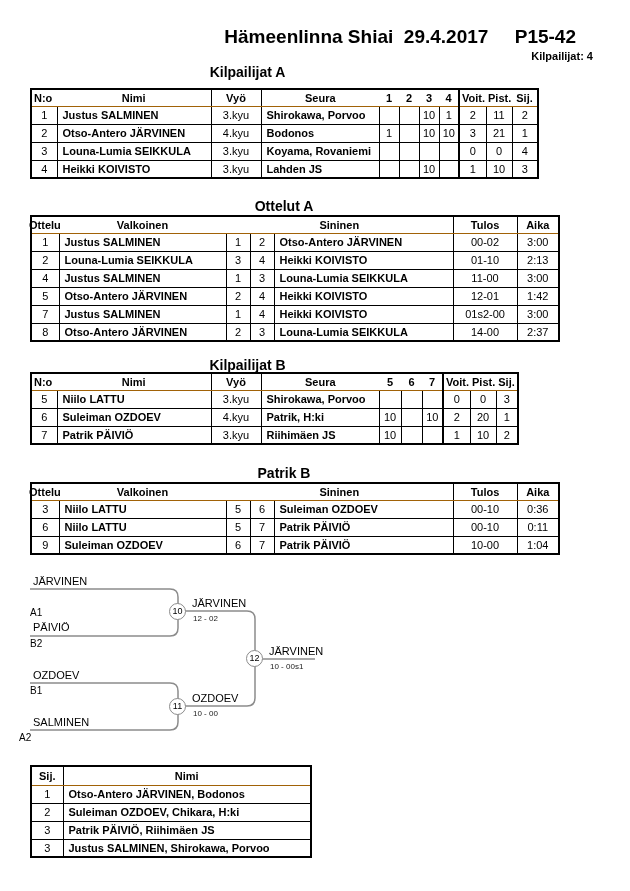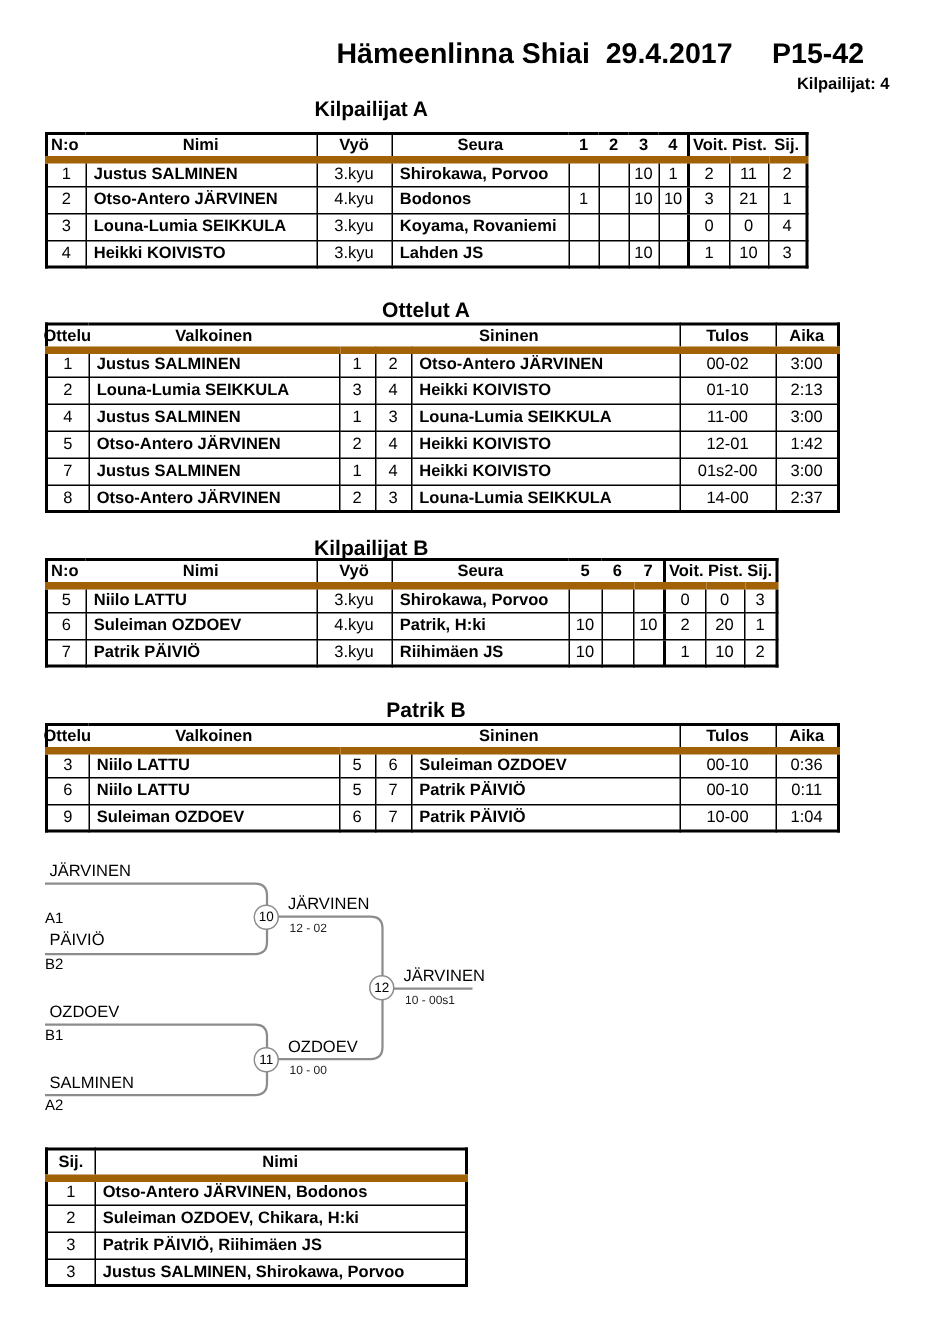--- a/index.html
+++ b/index.html
@@ -21,21 +21,21 @@
     position:absolute; font-size:14px; font-weight:bold; text-align:center;
     white-space:nowrap;
   }
   table.sheet {
     position:absolute; border-collapse:collapse; table-layout:fixed;
     font-size:11px; border:2px solid #000; background:#fff;
   }
   .sheet th, .sheet td {
     padding:0 2px; white-space:nowrap; overflow:hidden; text-align:center;
   }
-  .sheet th { font-weight:bold; border:none; border-bottom:5px solid #a16207; height:17px; }
+  .sheet th { font-weight:bold; border:none; border-bottom:1px solid #a16207; height:17px; }
   .sheet td { border:1px solid #000; height:18px; font-weight:normal; }
   .sheet .l { text-align:left; padding-left:5px;font-weight:bold; }
   .sheet th.hl { text-align:left; padding-left:2px; }
   .sheet th.sep { border-left:1px solid #000; }
   .sheet .bl2 { border-left:2px solid #000; }
   .sheet th.ofv { overflow:visible; text-align:left; padding:0; }
   .sheet th.ofv span { position:relative; left:-3px; white-space:nowrap; }
 
   
   svg.bracket-lines { position:absolute; left:0; top:0; pointer-events:none; }
@@ -348,21 +348,21 @@
   <div class="b-label" style="left:33px; top:575px;">JÄRVINEN</div>
   <div class="b-seed" style="left:30px; top:591px;margin-top:16px;">A1</div>
 
   <div class="b-label" style="left:33px; top:621px;">PÄIVIÖ</div>
   <div class="b-seed" style="left:30px; top:638px;">B2</div>
 
   <div class="b-label" style="left:33px; top:669px;">OZDOEV</div>
   <div class="b-seed" style="left:30px; top:685px;">B1</div>
 
   <div class="b-label" style="left:33px; top:716px;">SALMINEN</div>
-  <div class="b-seed" style="left:30px; top:732px;">A2</div>
+  <div class="b-seed" style="left:19px; top:732px;">A2</div>
 
   <div class="match-node" style="left:169px; top:603px;">10</div>
   <div class="b-label" style="left:192px; top:597px;">JÄRVINEN</div>
   <div class="b-score" style="left:193px; top:614px;">12 - 02</div>
 
   <div class="match-node" style="left:169px; top:698px;">11</div>
   <div class="b-label" style="left:192px; top:692px;">OZDOEV</div>
   <div class="b-score" style="left:193px; top:709px;">10 - 00</div>
 
   <div class="match-node" style="left:246px; top:650px;">12</div>

